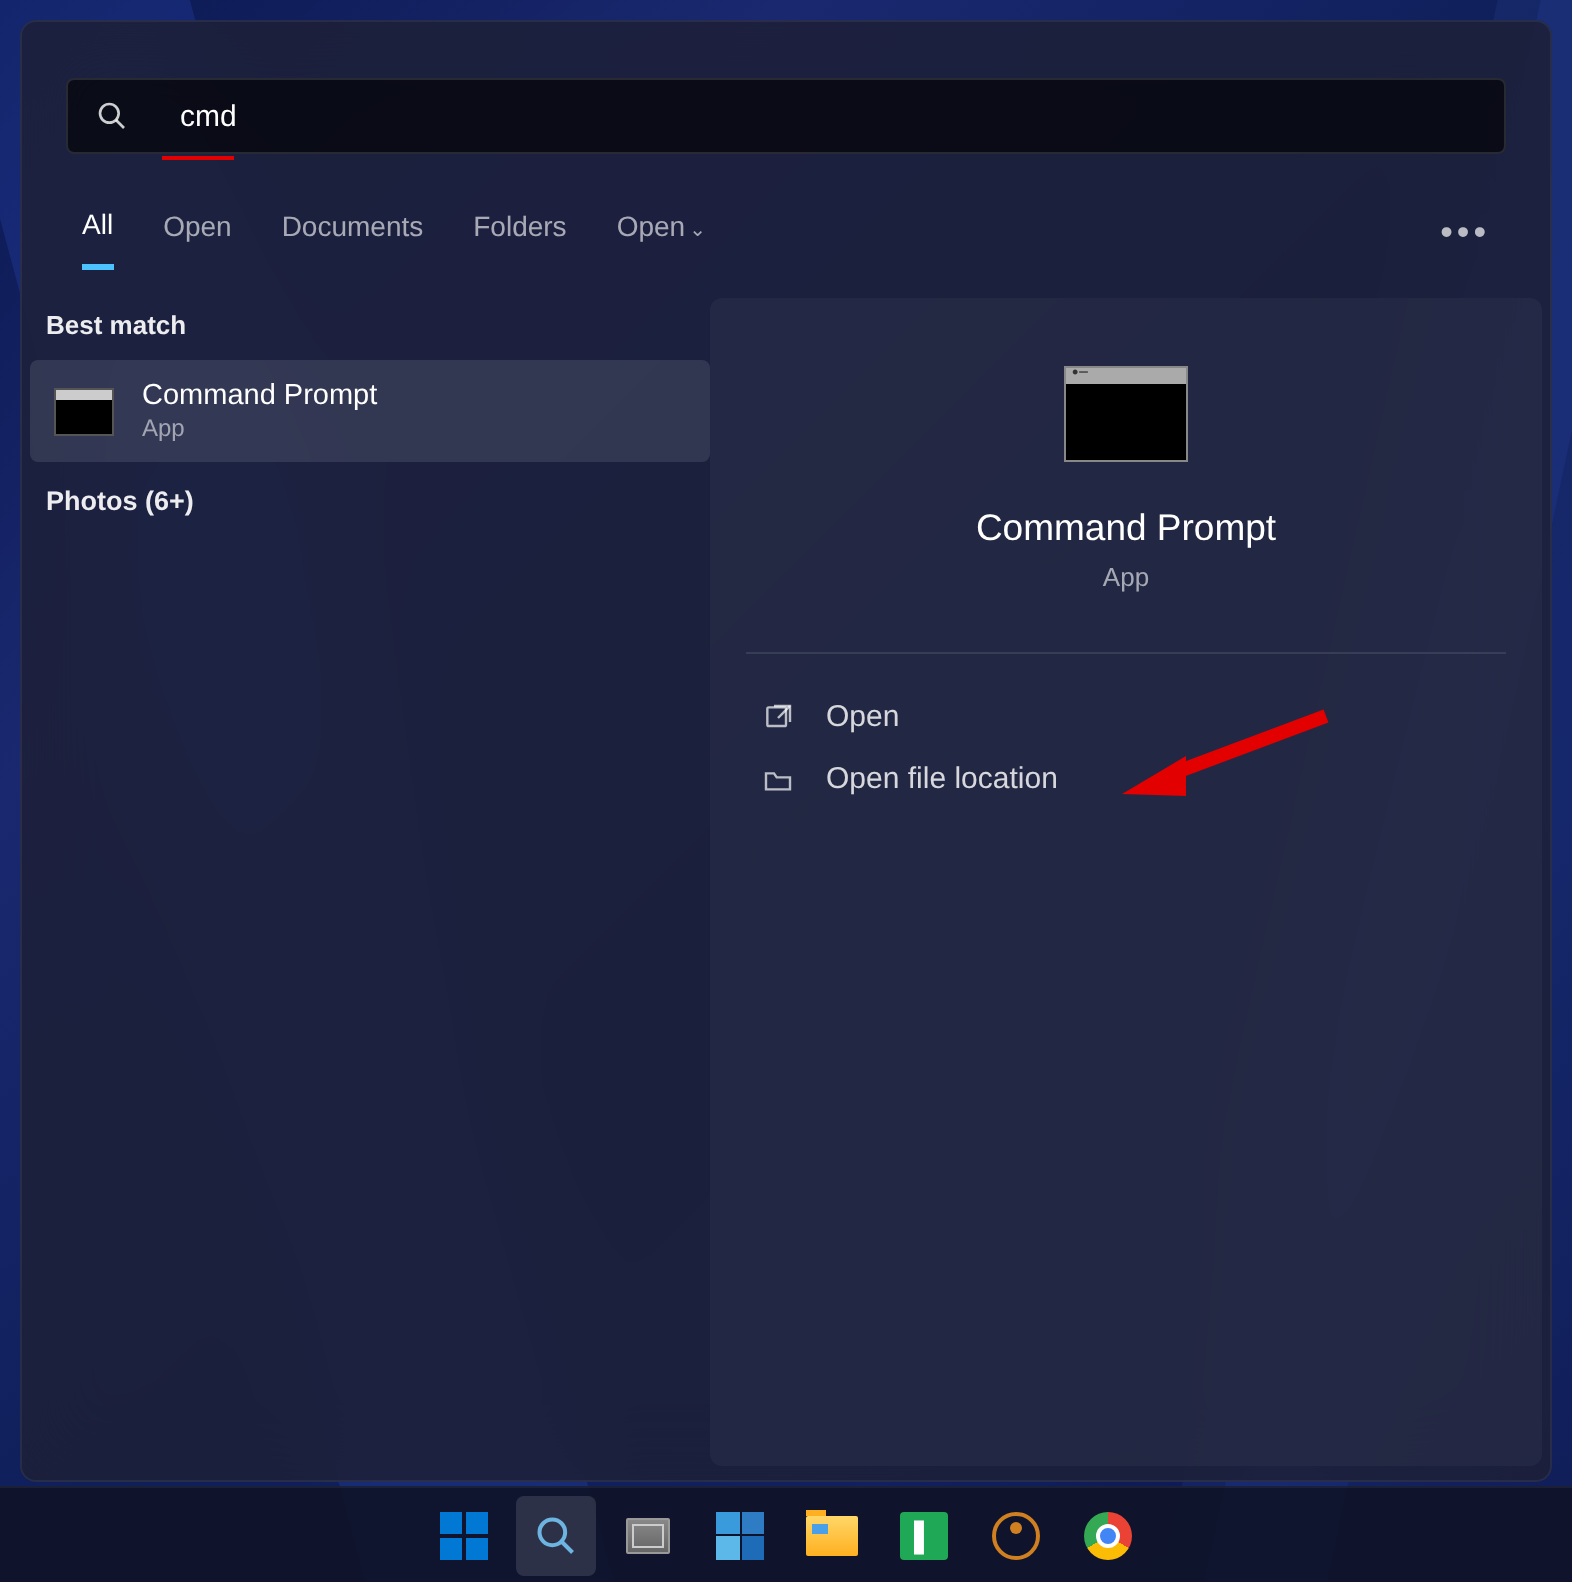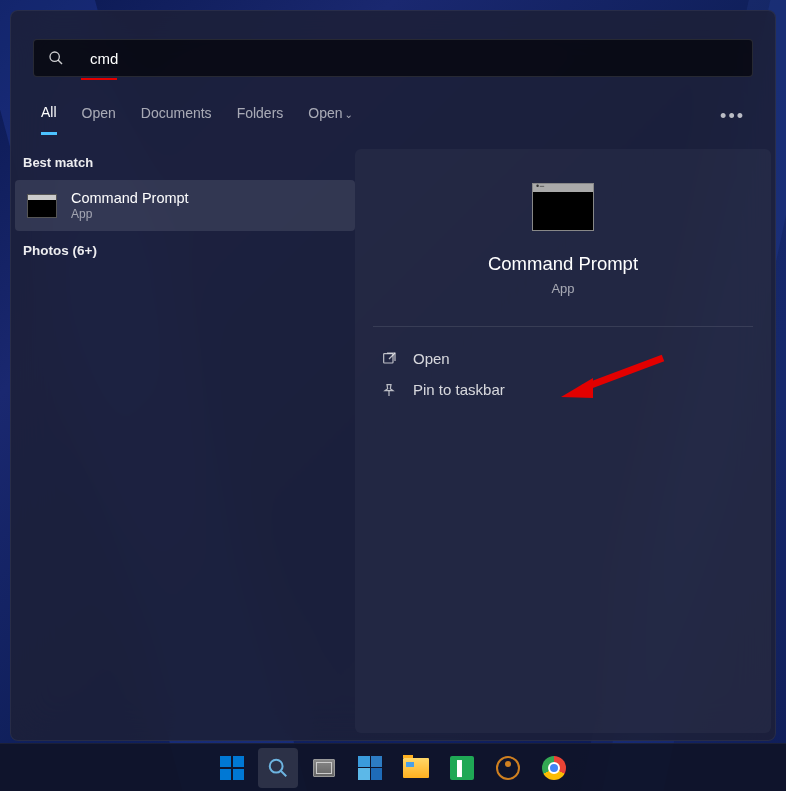--- a/index.html
+++ b/index.html
@@ -188,24 +188,23 @@
         <div class="action">
           <svg class="aicon" viewBox="0 0 24 24" fill="none" stroke="currentColor" stroke-width="1.8">
               <rect x="4" y="4" width="14" height="14" rx="1"></rect>
               <path d="M9 3h12v12"></path>
               <path d="M21 3l-9 9"></path>
             </svg>
           <span>Open</span>
         </div>
         <div class="action">
           <svg class="aicon" viewBox="0 0 24 24" fill="none" stroke="currentColor" stroke-width="1.8">
-              <path d="M9 4h6l-1 6 4 3H6l4-3z"></path>
-              <line x1="12" y1="13" x2="12" y2="21"></line>
+              <path d="M3 7h6l2 3h10v9H3z"></path>
             </svg>
-          <span>Pin to taskbar</span>
+          <span>Open file location</span>
         </div>
       </div>
     </div>
   </div>
 </div>
 
 <div class="arrow">
   <svg viewBox="0 0 110 55">
       <path d="M105 8 L25 38" stroke="#e20000" stroke-width="7" fill="none"></path>
       <polygon points="3,47 35,28 35,48" fill="#e20000"></polygon>

